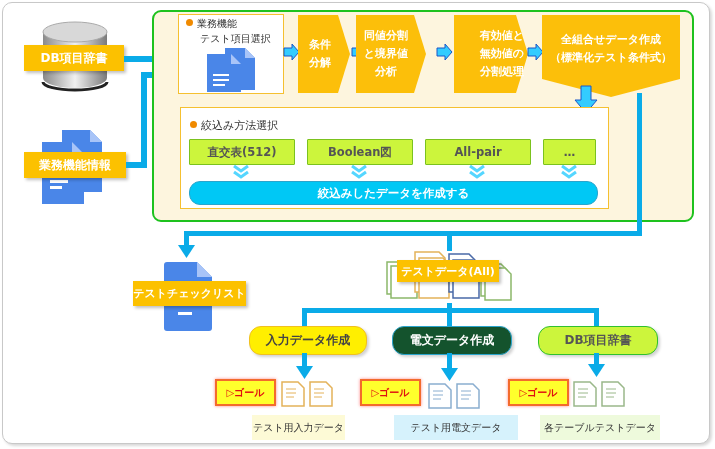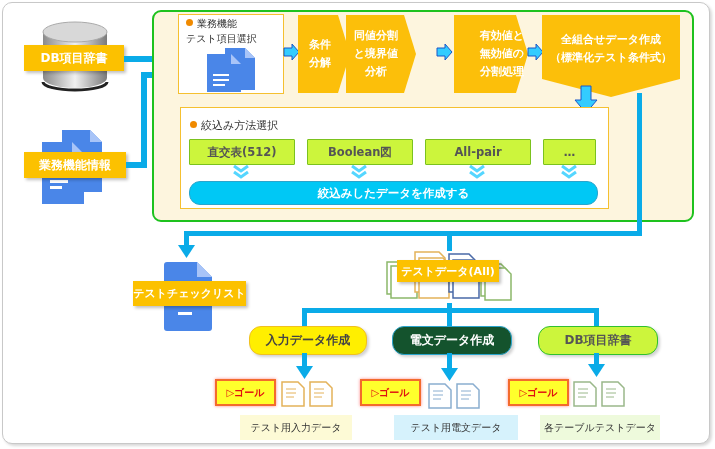--- a/index.html
+++ b/index.html
@@ -59,21 +59,21 @@
 <div class="line" style="left:141px;top:72px;width:24px;height:6px;"></div>
 <svg style="left:163px;top:51px" width="16" height="32">
   <polygon points="0,0 14,8 0,16" fill="#0aabe8"></polygon>
     <polygon points="0,16 14,24 0,32" fill="#0aabe8"></polygon>
 </svg>
 
 <div class="abs green-panel"></div>
 <div class="abs sel-box"></div>
 <div class="abs sel-title">
   <div><span class="dot"></span><span>業務機能</span></div>
-  <div style="margin-left:0">テスト項目選択</div>
+  <div style="margin-left:14px">テスト項目選択</div>
 </div>
 <svg style="left:205px;top:46px" width="60" height="46">
   <path d="M20 2 H40 L50 12 V44 H20 Z" fill="#4a86e8"></path>
     <path d="M40 2 V12 H50 Z" fill="#a8c4f8"></path>
   <path d="M2 8 H26 L36 18 V46 H2 Z" fill="#4a86e8"></path>
     <path d="M26 8 V18 H36 Z" fill="#a8c4f8"></path>
   <rect x="8" y="28" width="16" height="2" fill="#fff"></rect>
     <rect x="8" y="33" width="16" height="2" fill="#fff"></rect>
     <rect x="8" y="38" width="12" height="2" fill="#fff"></rect>
 </svg>
@@ -84,21 +84,21 @@
 <div class="abs" style="left:298px;top:15px;width:52px;height:78px;">
   <svg width="52" height="78" style="left:0;top:0">
       <polygon points="0,0 40,0 52,39 40,78 0,78" fill="#fcbf0a"></polygon>
     </svg>
   <div class="chev abs" style="left:0;top:0;width:44px;height:78px;background:none">条件
 分解</div>
 </div>
 <svg style="left:352px;top:44px" width="16" height="16">
     <polygon points="0,4 8,4 8,0 15,8 8,16 8,12 0,12" fill="#33ccff" stroke="#1a56c8" stroke-width="1"></polygon>
   </svg>
-<div class="abs" style="left:346px;top:15px;width:70px;height:69px;padding-left:32px;">
+<div class="abs" style="left:356px;top:15px;width:70px;height:69px;padding-left:32px;">
   <svg width="70" height="78" style="left:0;top:0">
       <polygon points="0,0 58,0 70,39 58,78 0,78" fill="#fcbf0a"></polygon>
     </svg>
   <div class="chev abs" style="left:0;top:0;width:60px;height:78px;background:none">同値分割
 と境界値
 分析</div>
 </div>
 <svg style="left:437px;top:44px" width="16" height="16">
     <polygon points="0,4 8,4 8,0 15,8 8,16 8,12 0,12" fill="#33ccff" stroke="#1a56c8" stroke-width="1"></polygon>
   </svg>
@@ -199,21 +199,21 @@
 
 <div class="abs goal" style="left:215px;">
     <span>▷</span>
     <span>ゴール</span>
   </div>
 <svg style="left:280px;top:380px" width="56" height="30">
     <path d="M2 2 H18 L24 8 V26 H2 Z" fill="#fff" stroke="#e4b25a" stroke-width="1.5"></path>
     <path d="M30 2 H46 L52 8 V26 H30 Z" fill="#fff" stroke="#e4b25a" stroke-width="1.5"></path>
     <path d="M6 9 H16 M6 13 H16 M6 17 H14 M34 9 H44 M34 13 H44 M34 17 H42" stroke="#e4b25a" stroke-width="1"></path>
   </svg>
-<div class="abs out-label" style="left:240px;width:112px;background:#fdfad6;">テスト用入力データ</div>
+<div class="abs out-label" style="left:252px;width:93px;background:#fdfad6;">テスト用入力データ</div>
 
 <div class="abs goal" style="left:360px;">
     <span>▷</span>
     <span>ゴール</span>
   </div>
 <svg style="left:427px;top:382px" width="56" height="30">
     <path d="M2 2 H18 L24 8 V26 H2 Z" fill="#fff" stroke="#8aaed0" stroke-width="1.5"></path>
     <path d="M30 2 H46 L52 8 V26 H30 Z" fill="#fff" stroke="#8aaed0" stroke-width="1.5"></path>
     <path d="M6 9 H16 M6 13 H16 M6 17 H14 M34 9 H44 M34 13 H44 M34 17 H42" stroke="#8aaed0" stroke-width="1"></path>
   </svg>

